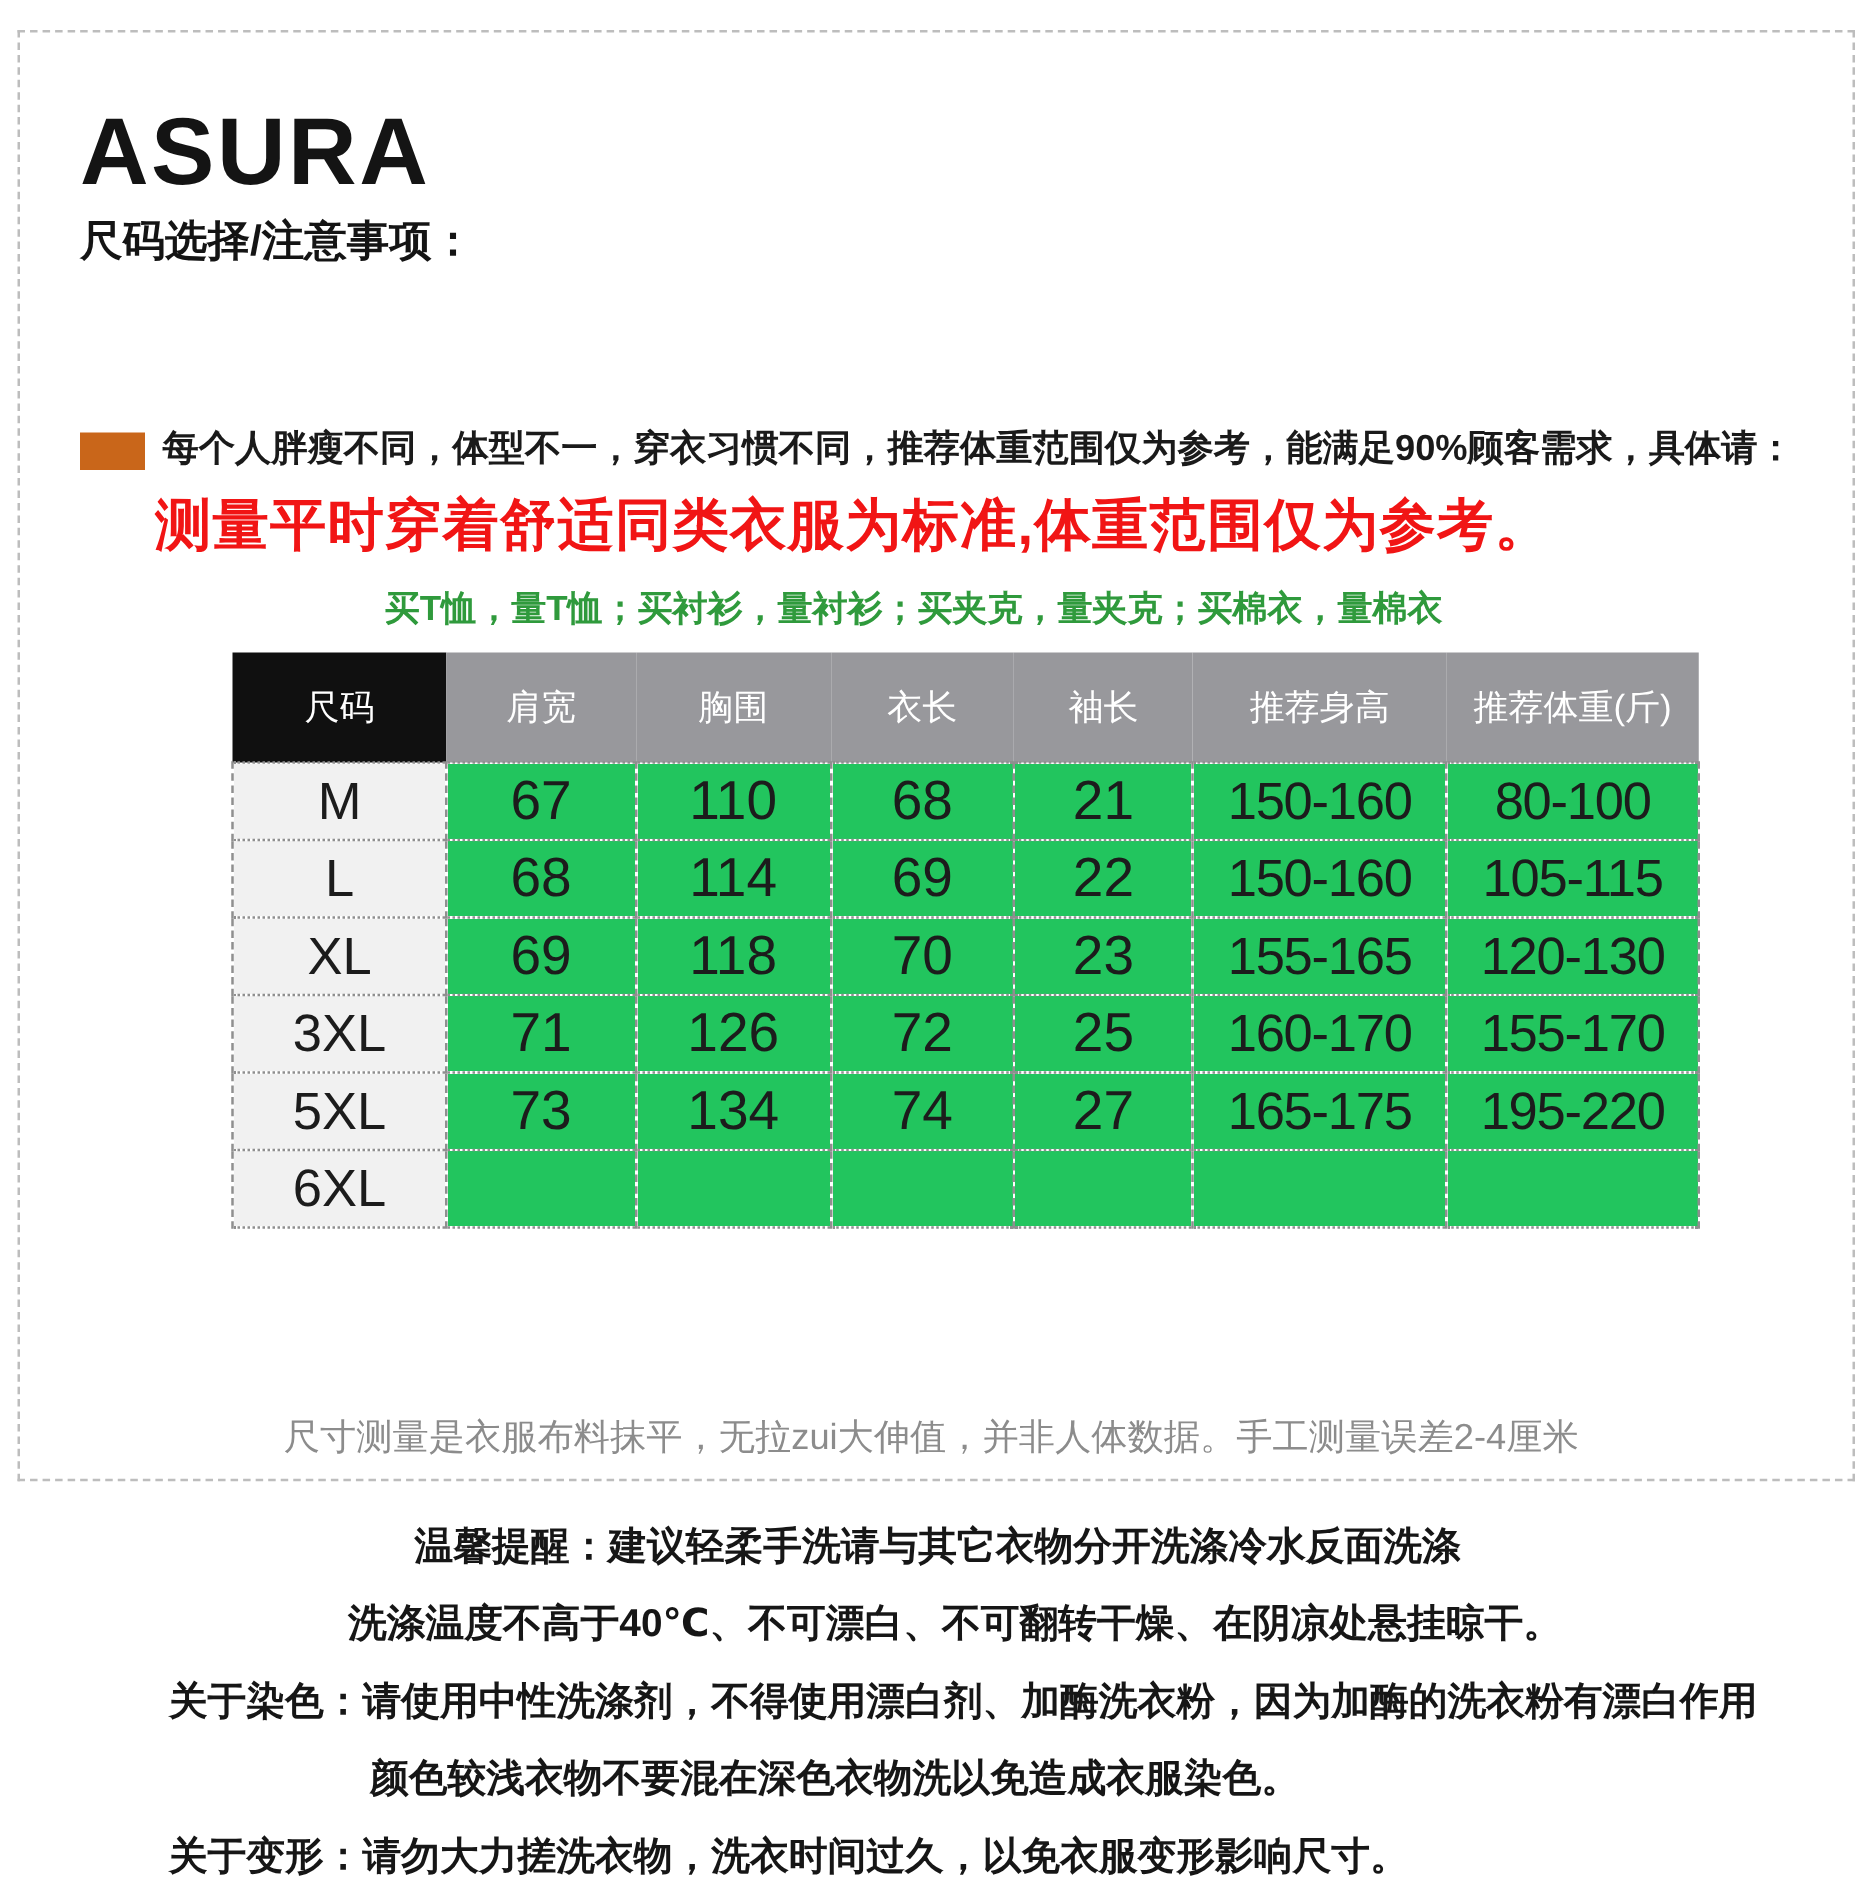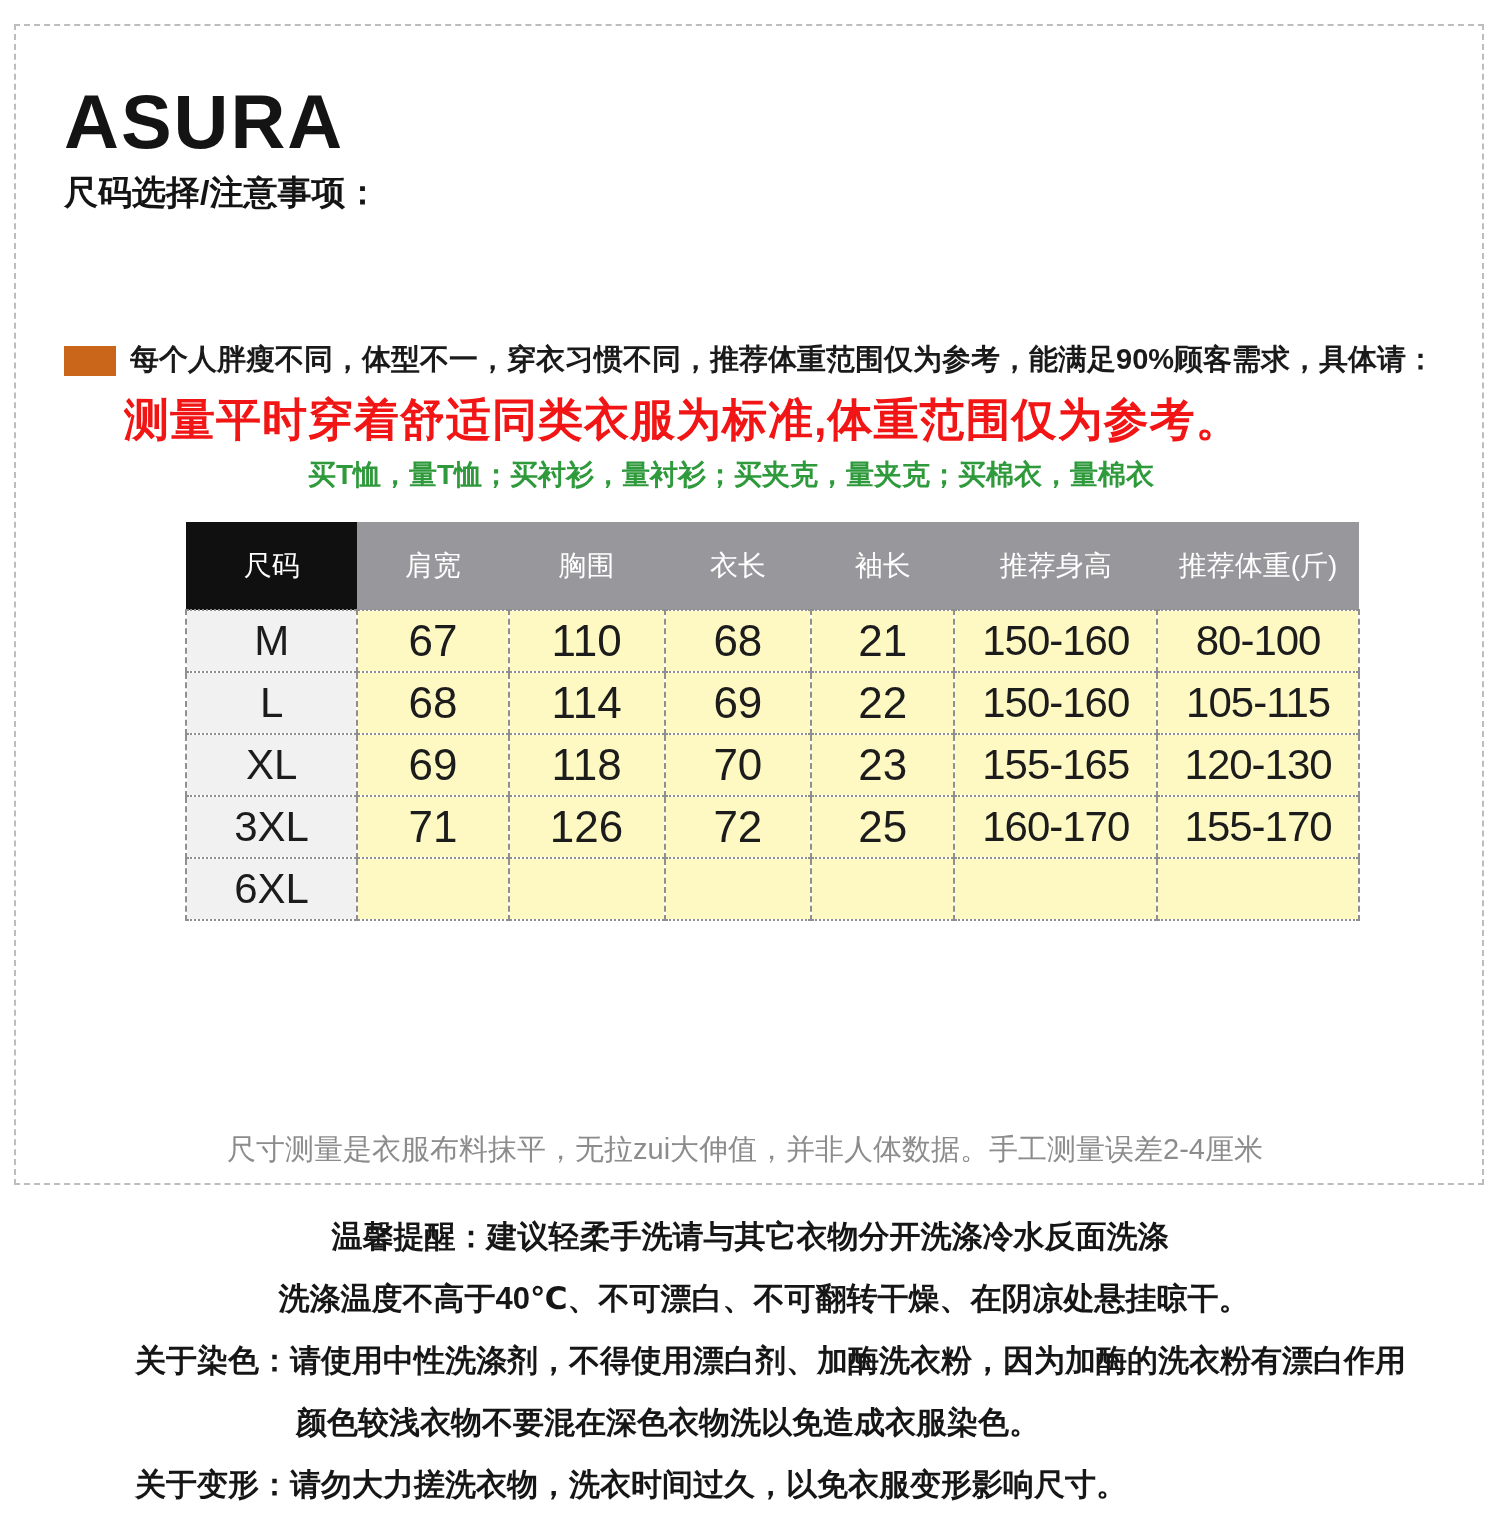--- a/index.html
+++ b/index.html
@@ -39,37 +39,37 @@
   .bullet-square{
     flex:0 0 auto;width:52px;height:30px;margin-top:4px;
     background:var(--accent-orange);
   }
   .notice-text{font-size:29px;font-weight:700;line-height:38px;}
   .red-line{
     position:absolute;left:124px;top:390px;width:1330px;
     font-size:45px;font-weight:700;color:var(--highlight-red);letter-spacing:1px;
   }
   .green-line{
-    position:absolute;left:0;top:456px;width:1462px;text-align:center;
+    position:absolute;left:0;top:468px;width:1462px;text-align:center;
     font-size:28px;font-weight:700;color:var(--highlight-green);
   }
   table.size-table{
     position:absolute;left:185px;top:522px;width:1175px;
     border-collapse:collapse;table-layout:fixed;background:#ffffff;
   }
   col.c0{width:14.6%;} col.c1{width:12.9%;} col.c2{width:13.3%;}
   col.c3{width:12.5%;} col.c4{width:12.2%;} col.c5{width:17.3%;} col.c6{width:17.2%;}
   .size-table thead th{
     height:88px;background:var(--table-header-gray);color:#ffffff;
     font-size:28px;font-weight:400;text-align:center;vertical-align:middle;border:none;
   }
   .size-table thead th.size-col{background:var(--table-header-black);}
   .size-table tbody td{
     height:62px;text-align:center;vertical-align:middle;
-    font-size:44px;color:#1c1c1c;background:#fef9c3;
+    font-size:44px;color:#1c1c1c;background:#22c55e;
     border-left:2px dashed var(--table-border);
     border-right:2px dashed var(--table-border);
     border-top:2px dotted var(--table-border);
     border-bottom:2px dotted var(--table-border);
     overflow:hidden;white-space:nowrap;
   }
   .size-table tbody td.label-col{background:var(--row-label-bg);font-size:42px;}
   .size-table tbody td:nth-child(6),
   .size-table tbody td:nth-child(7){font-size:42px;letter-spacing:-1px;}
   .table-note{
@@ -152,20 +152,29 @@
       <tr>
         <td class="label-col">3XL</td>
         <td>71</td>
         <td>126</td>
         <td>72</td>
         <td>25</td>
         <td>160-170</td>
         <td>155-170</td>
       </tr>
       <tr>
+        <td class="label-col">5XL</td>
+        <td>73</td>
+        <td>134</td>
+        <td>74</td>
+        <td>27</td>
+        <td>165-175</td>
+        <td>195-220</td>
+      </tr>
+      <tr>
         <td class="label-col">6XL</td>
         <td></td>
         <td></td>
         <td></td>
         <td></td>
         <td></td>
         <td></td>
       </tr>
     </tbody>
 </table>

